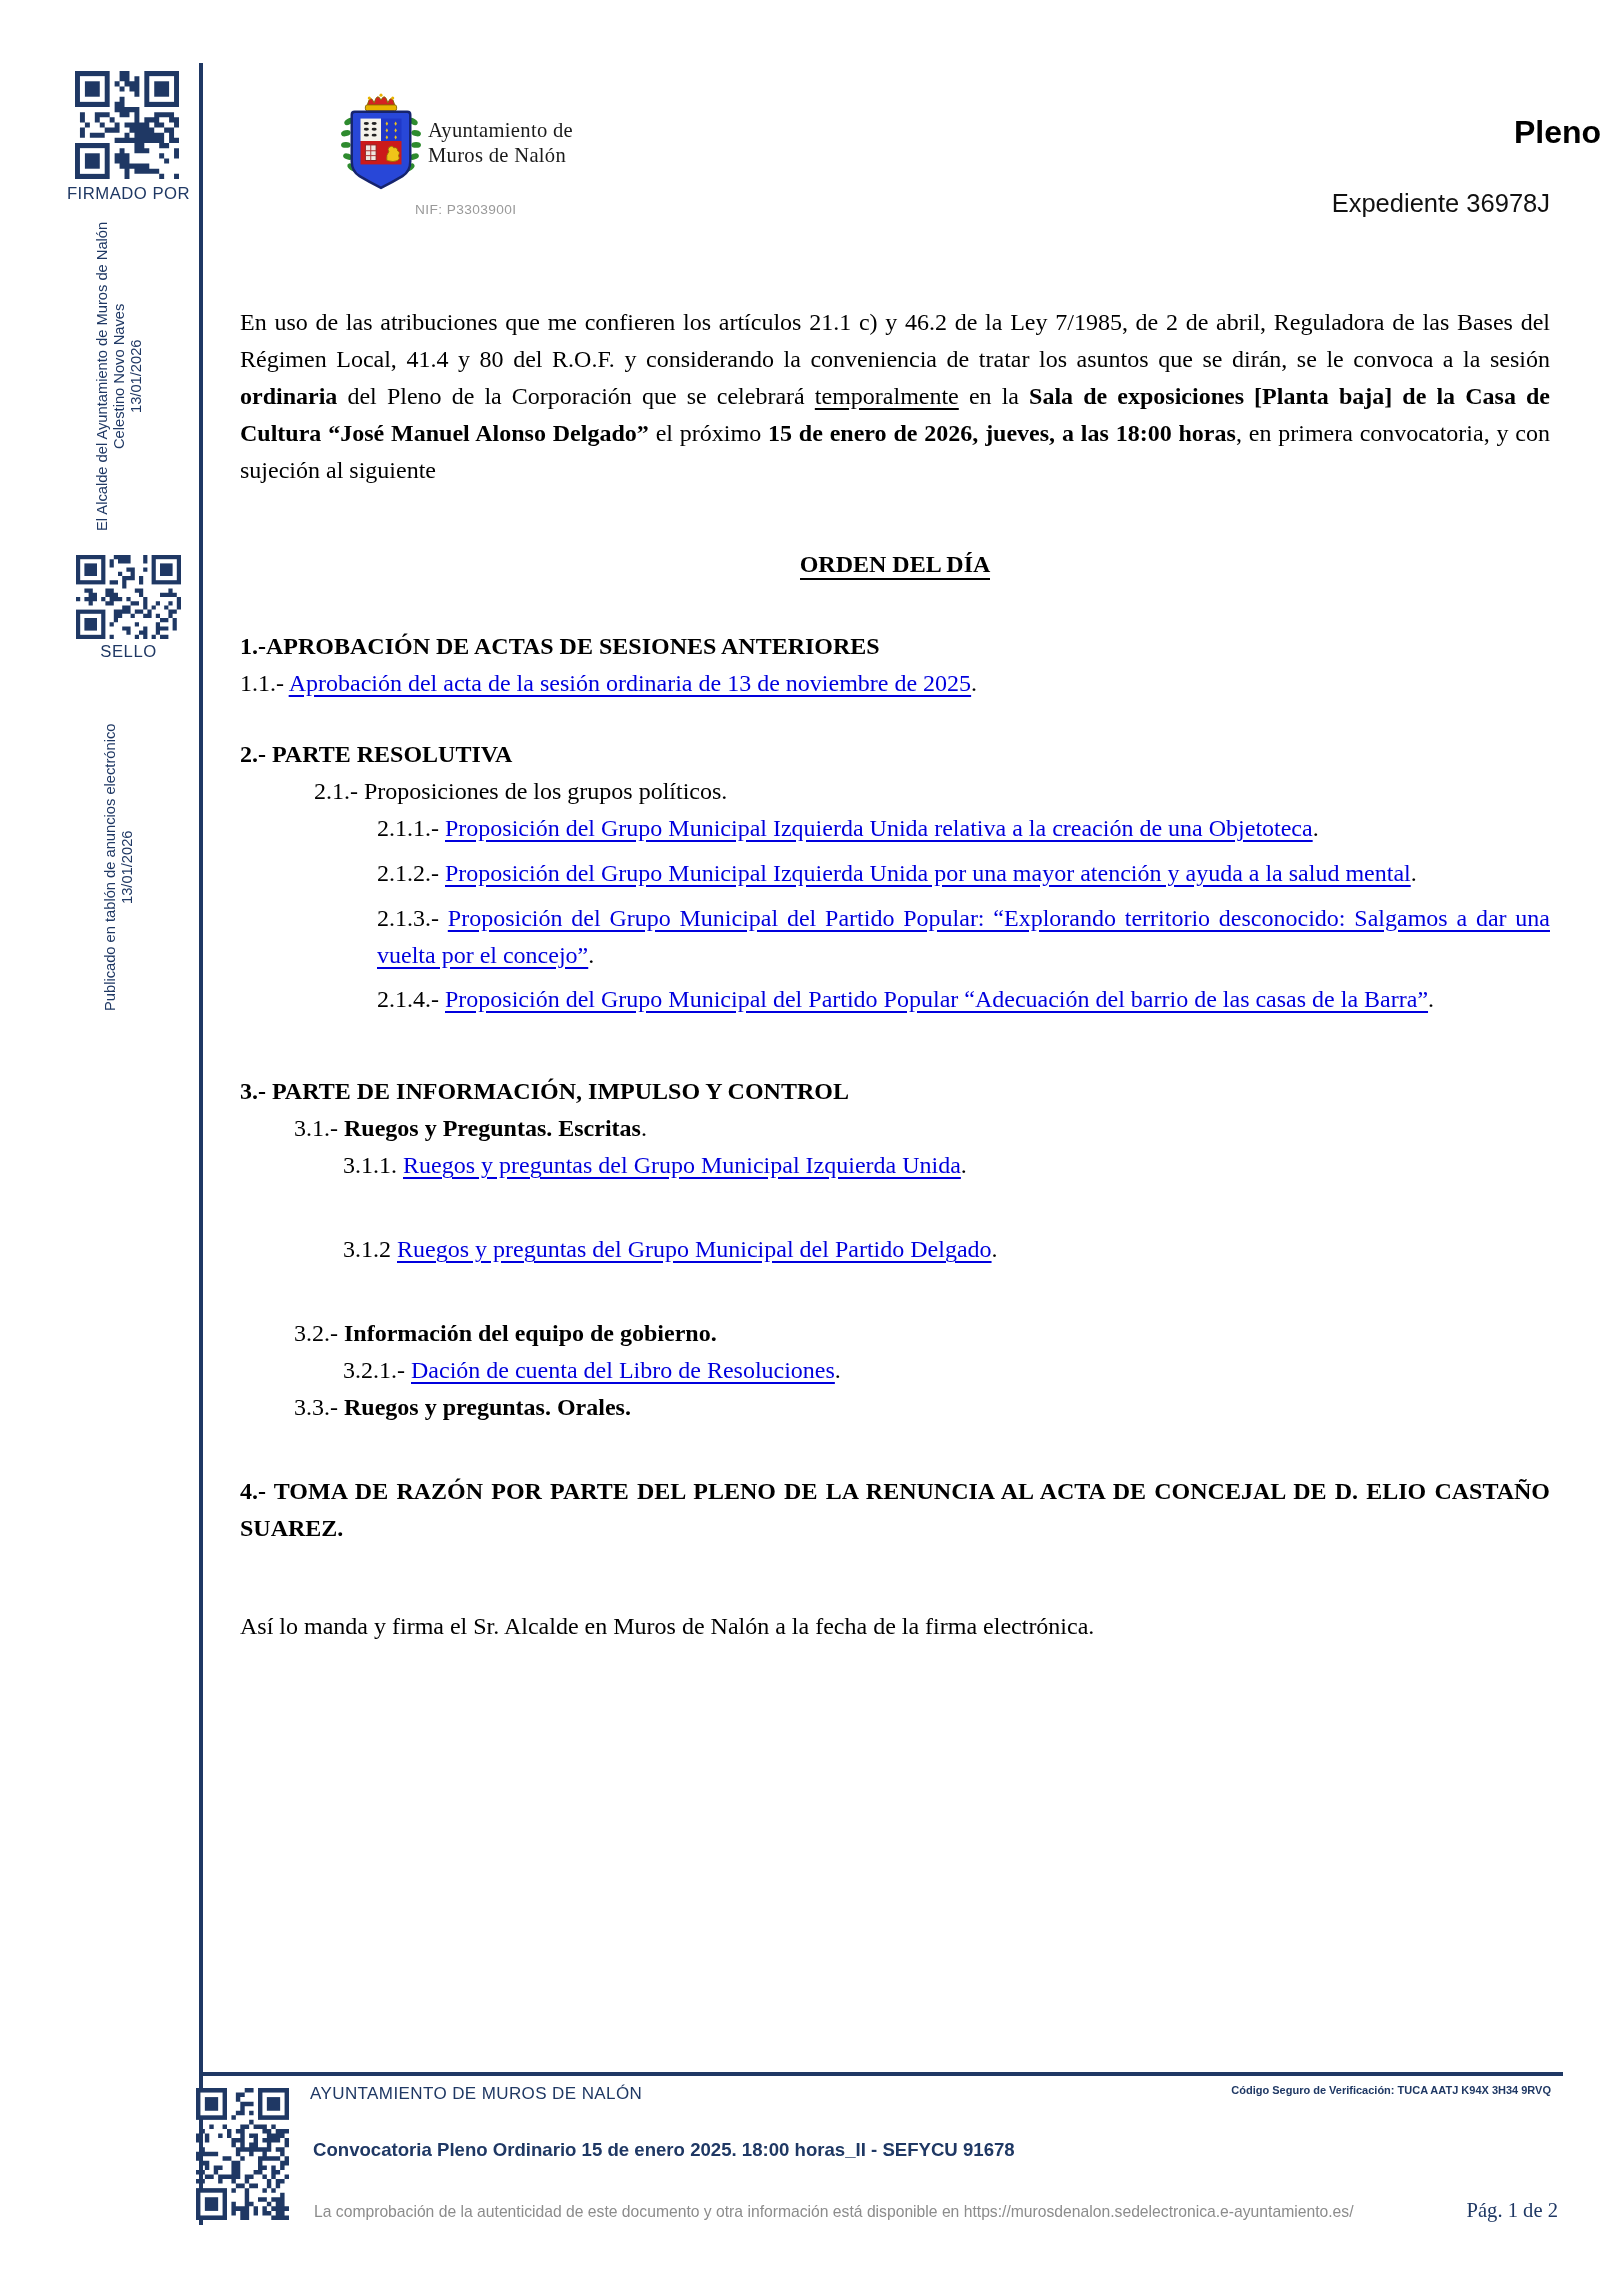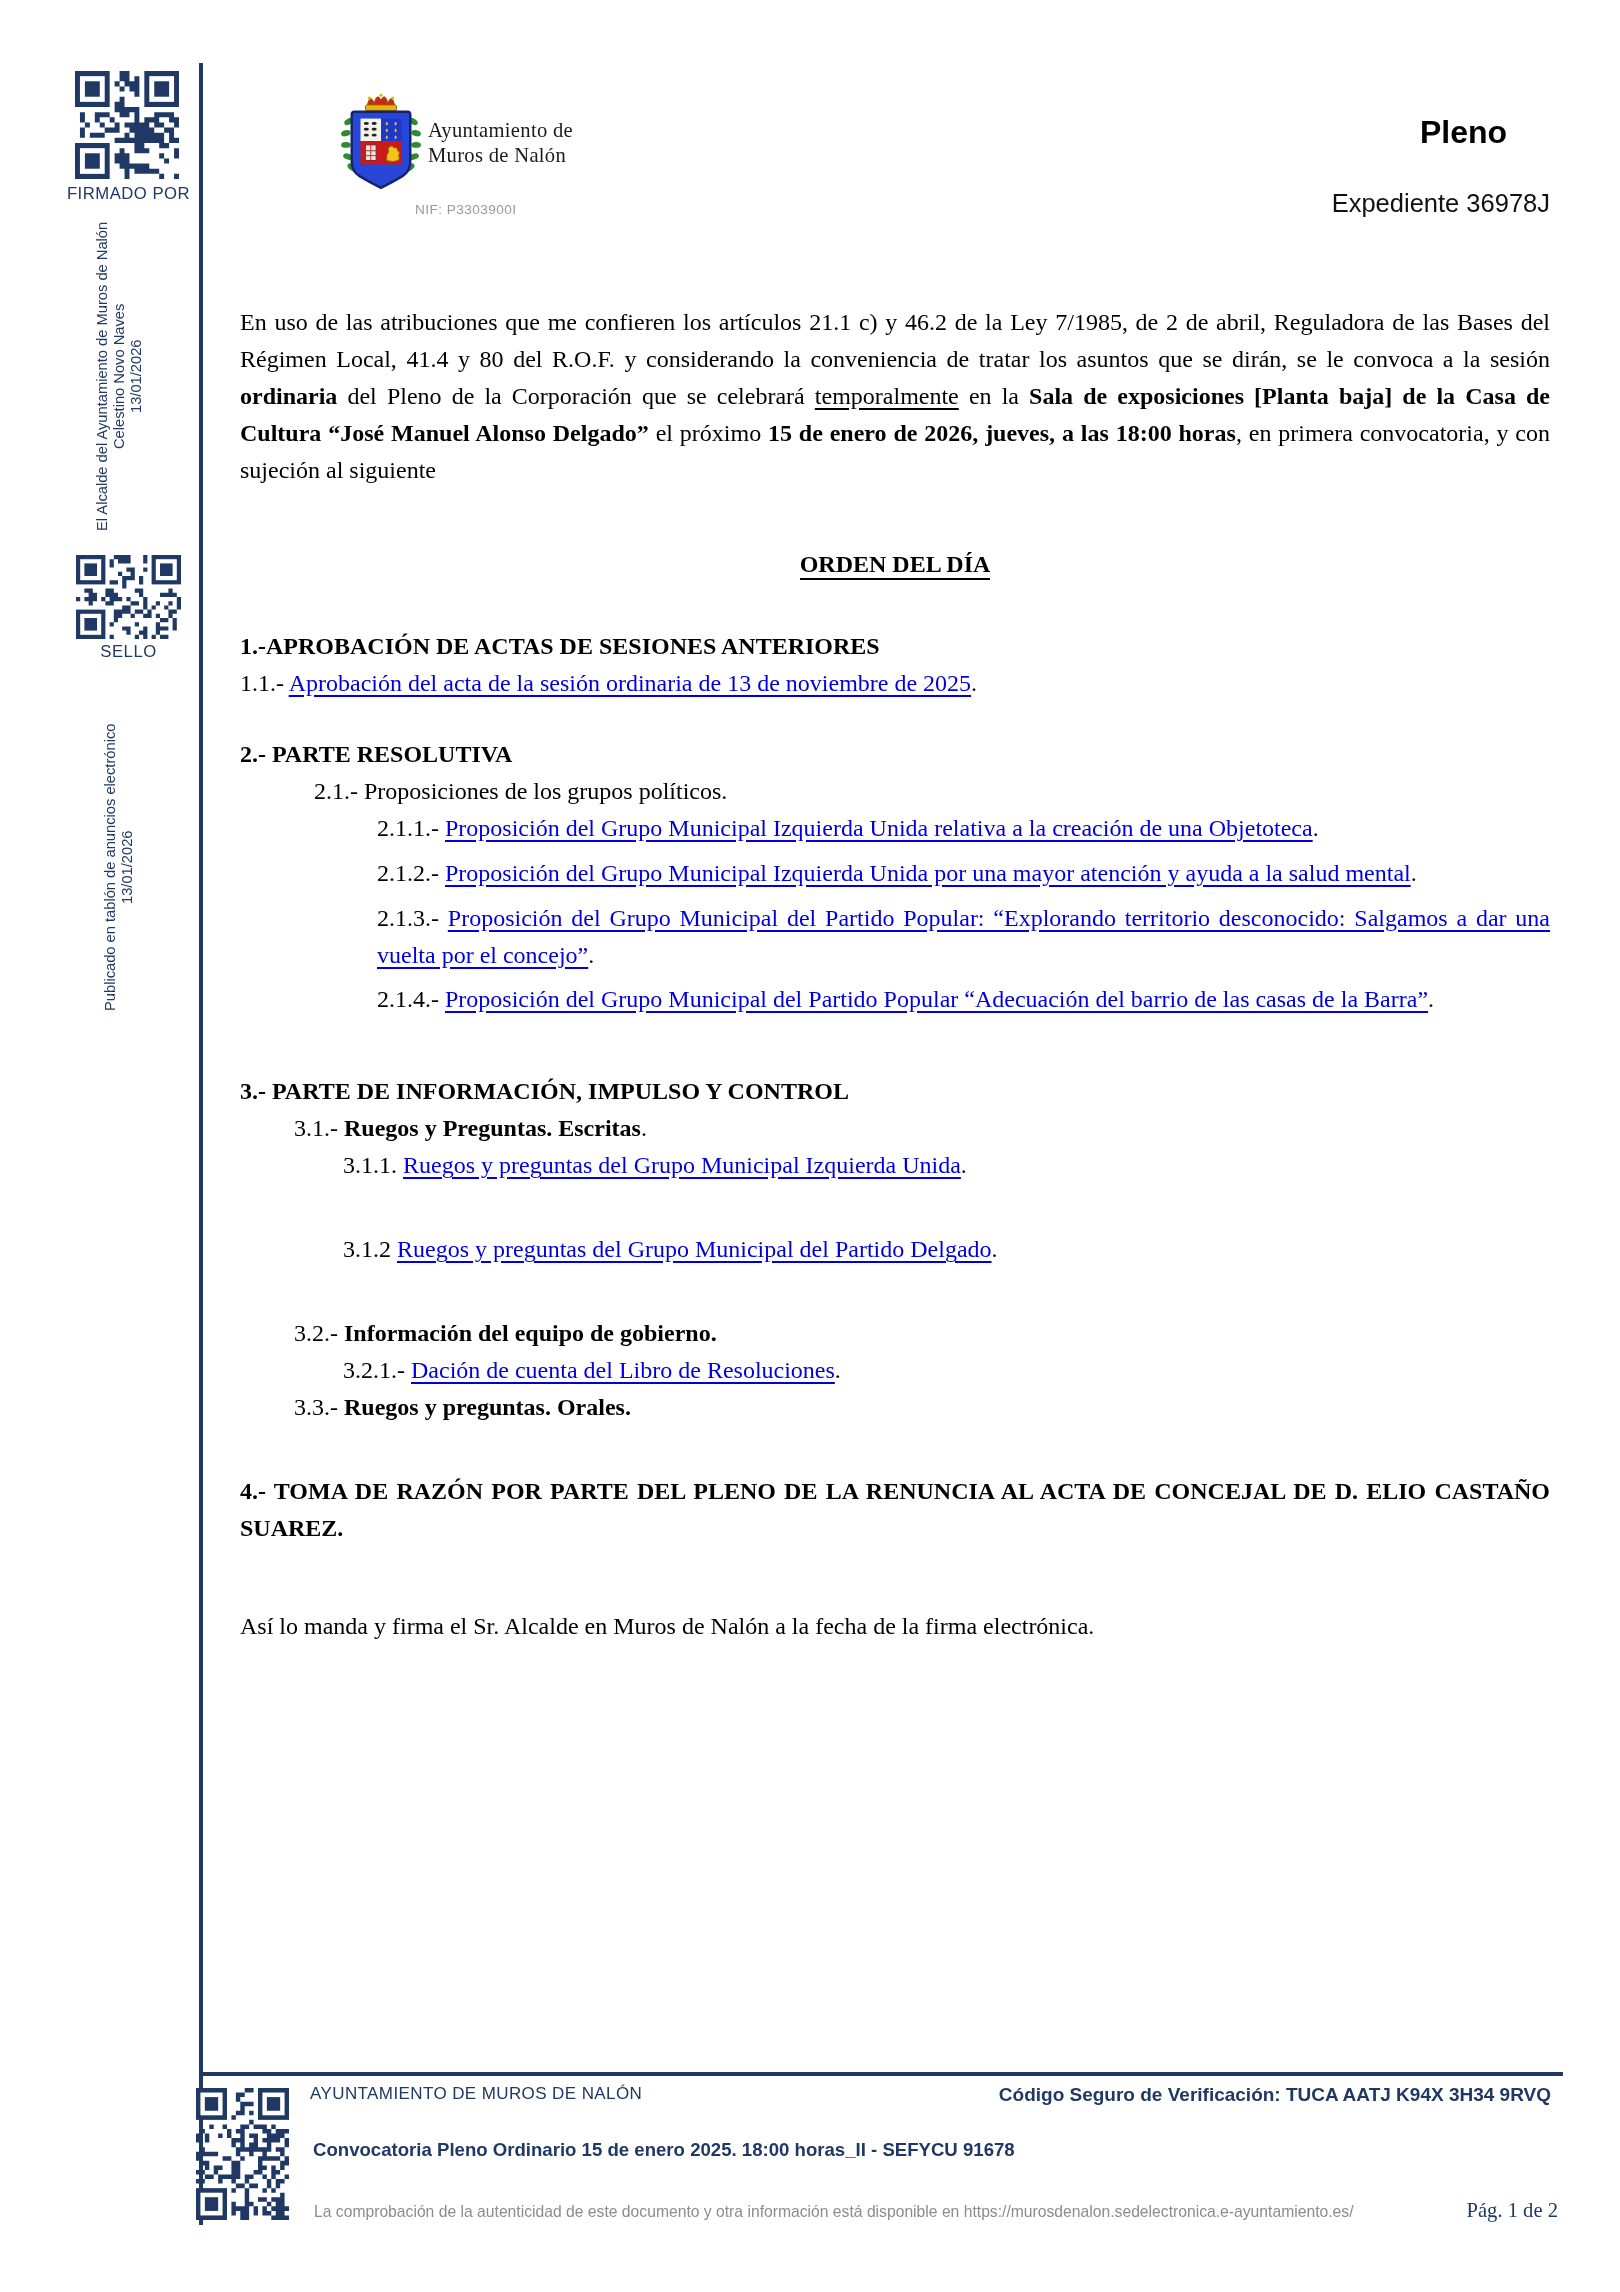--- a/index.html
+++ b/index.html
@@ -52,21 +52,21 @@
     position:absolute; left:428px; top:118px;
     font-size:20.6px; line-height:24.5px; color:#1a1a1a;
     letter-spacing:0.3px;
   }
   .nif {
     position:absolute; left:415px; top:202px;
     font-family:"Liberation Sans", sans-serif;
     font-size:13.7px; color:#9a9a9a; letter-spacing:0.4px;
   }
   .doc-type {
-    position:absolute; left:1420px; top:114px;
+    position:absolute; left:1514px; top:114px;
     font-family:"Liberation Sans", sans-serif;
     font-size:32px; font-weight:bold; color:#000;
   }
   .expediente {
     position:absolute; right:70px; top:189px;
     font-family:"Liberation Sans", sans-serif;
     font-size:25.5px; color:#111; text-align:right;
   }
 
   
@@ -97,21 +97,21 @@
   
   .frule { position:absolute; left:201px; top:2072px; width:1362px; height:3.9px; background:var(--navy); }
   .f-org {
     position:absolute; left:310px; top:2084px;
     font-family:"Liberation Sans", sans-serif;
     font-size:17px; letter-spacing:0.4px; color:var(--navy);
   }
   .f-csv {
     position:absolute; right:69px; top:2084px;
     font-family:"Liberation Sans", sans-serif;
-    font-size:19px; font-weight:bold; color:var(--navy); text-align:center;
+    font-size:11px; font-weight:bold; color:var(--navy); text-align:center;
   }
   .f-doc {
     position:absolute; left:313px; top:2139px;
     font-family:"Liberation Sans", sans-serif;
     font-size:18.6px; font-weight:bold; color:var(--navy);
   }
   .f-note {
     position:absolute; left:314px; top:2203px;
     font-family:"Liberation Sans", sans-serif;
     font-size:15.7px; color:var(--muted);

